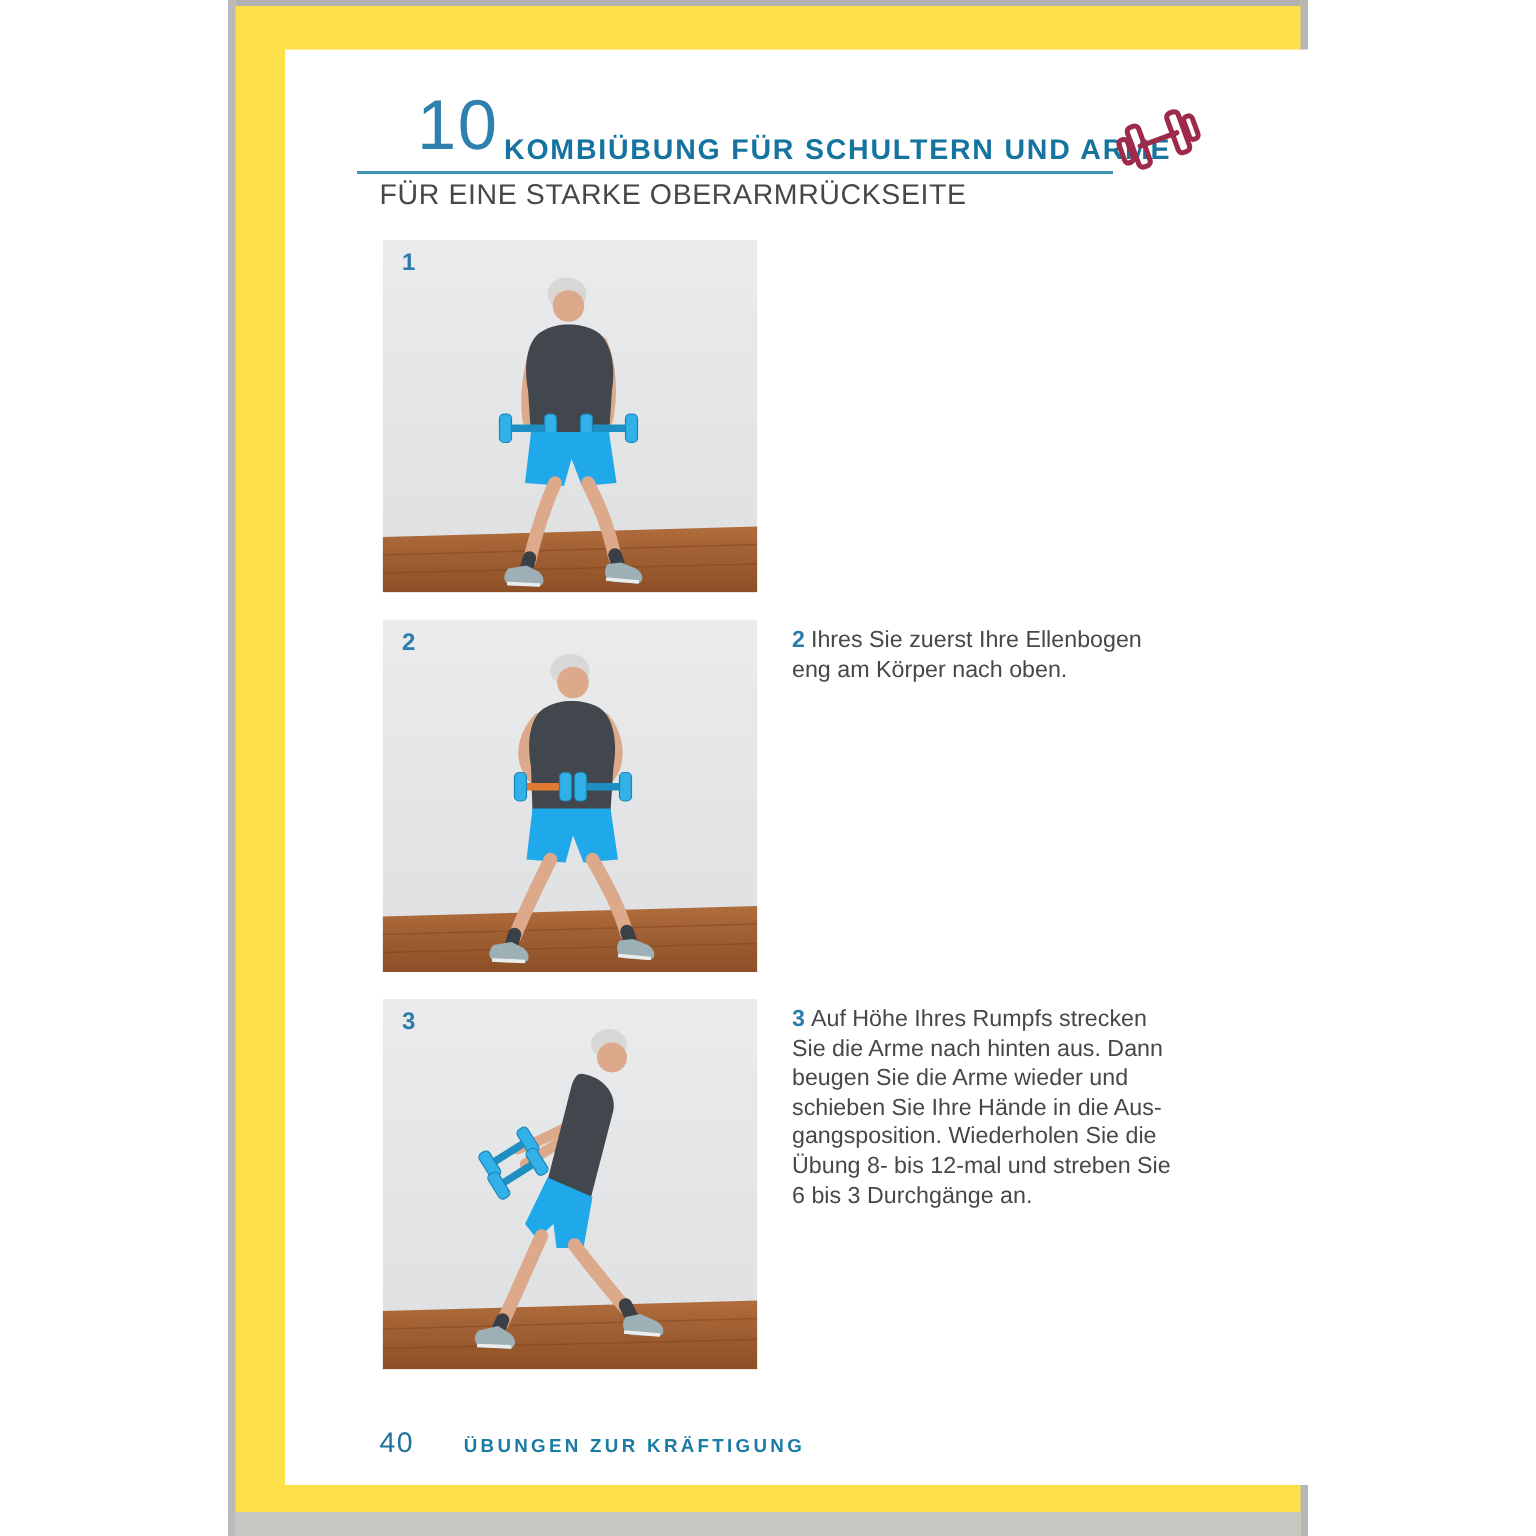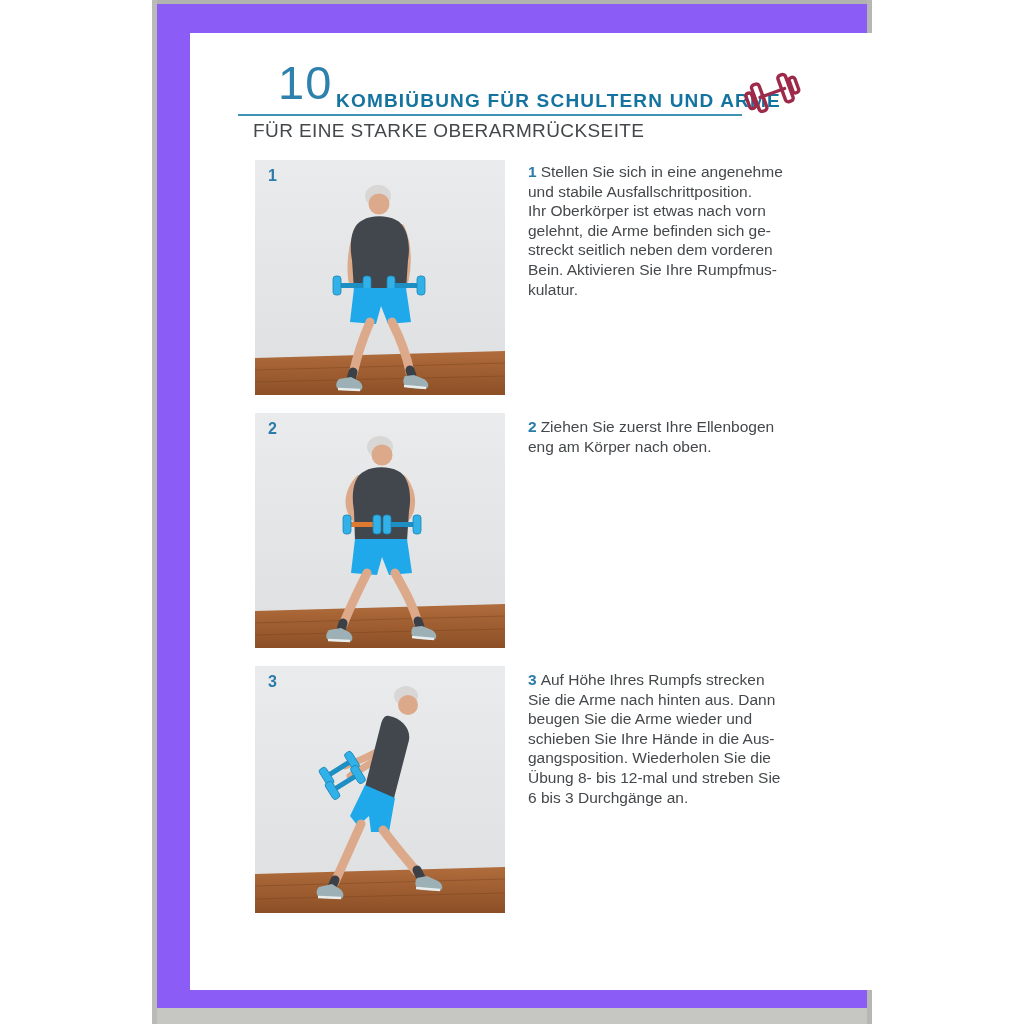--- a/index.html
+++ b/index.html
@@ -1,21 +1,21 @@
 <!DOCTYPE html>
 <html><head>
 <meta charset="utf-8">
 <style>
   html,body{margin:0;padding:0;}
   body{font-family:"Liberation Sans",sans-serif;background:#ffffff;}
   .canvas{position:relative;width:1024px;height:1024px;background:#ffffff;overflow:hidden;}
 
   
   .photo-frame{position:absolute;left:152px;top:0;width:720px;height:1024px;
-    background:#8b5cf6;border-left:5px solid #babab8;border-right:5px solid #b6b6b4;box-sizing:border-box;}
+    background:#fde047;border-left:5px solid #babab8;border-right:5px solid #b6b6b4;box-sizing:border-box;}
   .frame-top-edge{position:absolute;left:0;top:0;width:100%;height:4px;background:#b2b2b0;}
   .frame-bottom-edge{position:absolute;left:0;bottom:0;width:100%;height:16px;background:#c6c6c2;}
 
   
   .page{position:absolute;left:33px;top:33px;width:682px;height:957px;background:#ffffff;}
 
   
   .ex-number{position:absolute;left:88px;top:26px;font-size:47px;line-height:1;
     font-weight:400;color:#2e80ad;letter-spacing:1px;}
   .ex-title{position:absolute;left:146px;top:57px;font-size:19px;font-weight:bold;
@@ -176,39 +176,34 @@
             <path d="M162,204 L166,212" stroke="#3b4046" stroke-width="9" stroke-linecap="round"></path>
             <path d="M80,214 L77,221" stroke="#3b4046" stroke-width="9" stroke-linecap="round"></path>
             <path d="M162,212 C159,216 160,223 166,224 L184,225 C189,224 188,218 183,215 L172,210 Z" fill="#9cb0b5"></path>
             <path d="M64,221 C60,225 61,231 67,232 L85,233 C90,232 89,226 85,223 L77,218 Z" fill="#9cb0b5"></path>
             <path d="M161,222 L185,224 M63,231 L86,232" stroke="#e9edec" stroke-width="2.5"></path>
           </g>
         </svg>
         <div class="photo-badge">3</div>
       </div>
 
-      <p class="step-text step-text-1">
-        <span class="step-num">1</span><span class="step-body">Stellen Sie sich in eine angenehme
-und stabile Ausfallschrittposition.
-Ihr Oberkörper ist etwas nach vorn
-gelehnt, die Arme befinden sich ge-
-streckt seitlich neben dem vorderen
-Bein. Aktivieren Sie Ihre Rumpfmus-
-kulatur.</span>
-      </p>
       <p class="step-text step-text-2">
-        <span class="step-num">2</span><span class="step-body">Ziehen Sie zuerst Ihre Ellenbogen
+        <span class="step-num">2</span><span class="step-body">Ihres Sie zuerst Ihre Ellenbogen
 eng am Körper nach oben.</span>
       </p>
       <p class="step-text step-text-3">
         <span class="step-num">3</span><span class="step-body">Auf Höhe Ihres Rumpfs strecken
 Sie die Arme nach hinten aus. Dann
 beugen Sie die Arme wieder und
 schieben Sie Ihre Hände in die Aus-
 gangsposition. Wiederholen Sie die
 Übung 8- bis 12-mal und streben Sie
 6 bis 3 Durchgänge an.</span>
       </p>
 
+      <div class="footer">
+        <span class="page-number">40</span>
+        <span class="section-title">ÜBUNGEN ZUR KRÄFTIGUNG</span>
+      </div>
 
     </div>
   </div>
 </div>
 
 </body></html>

